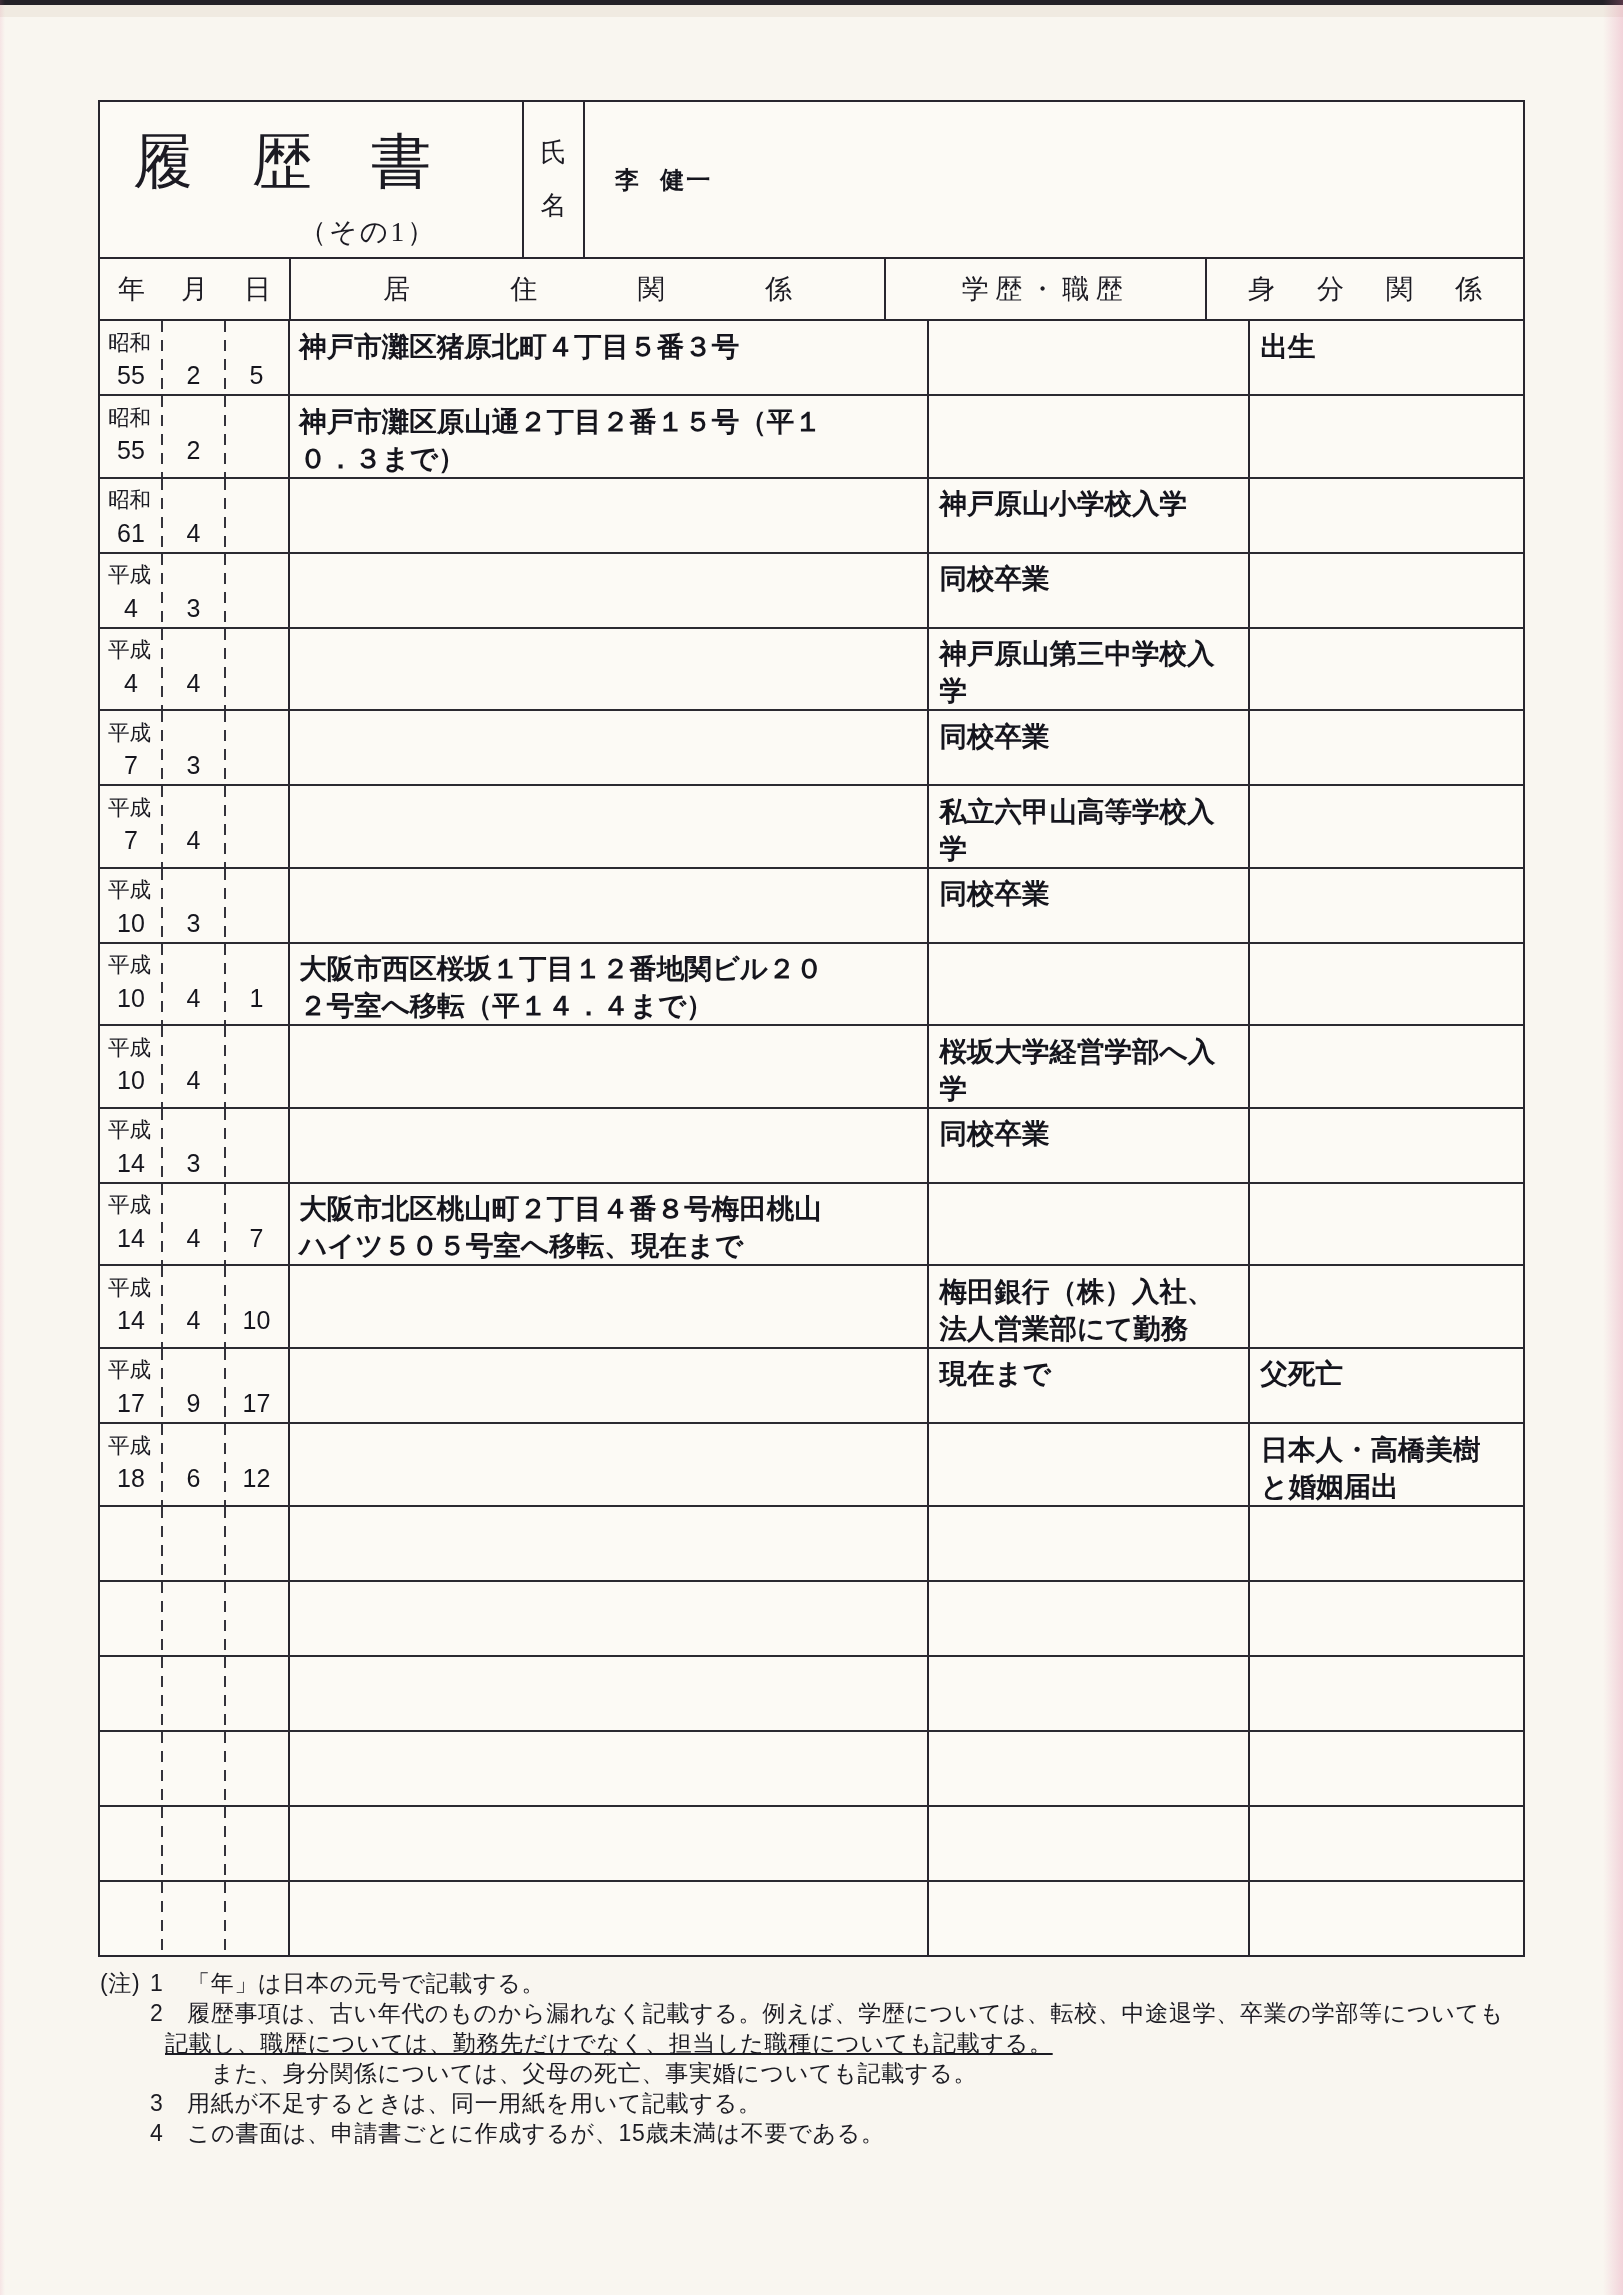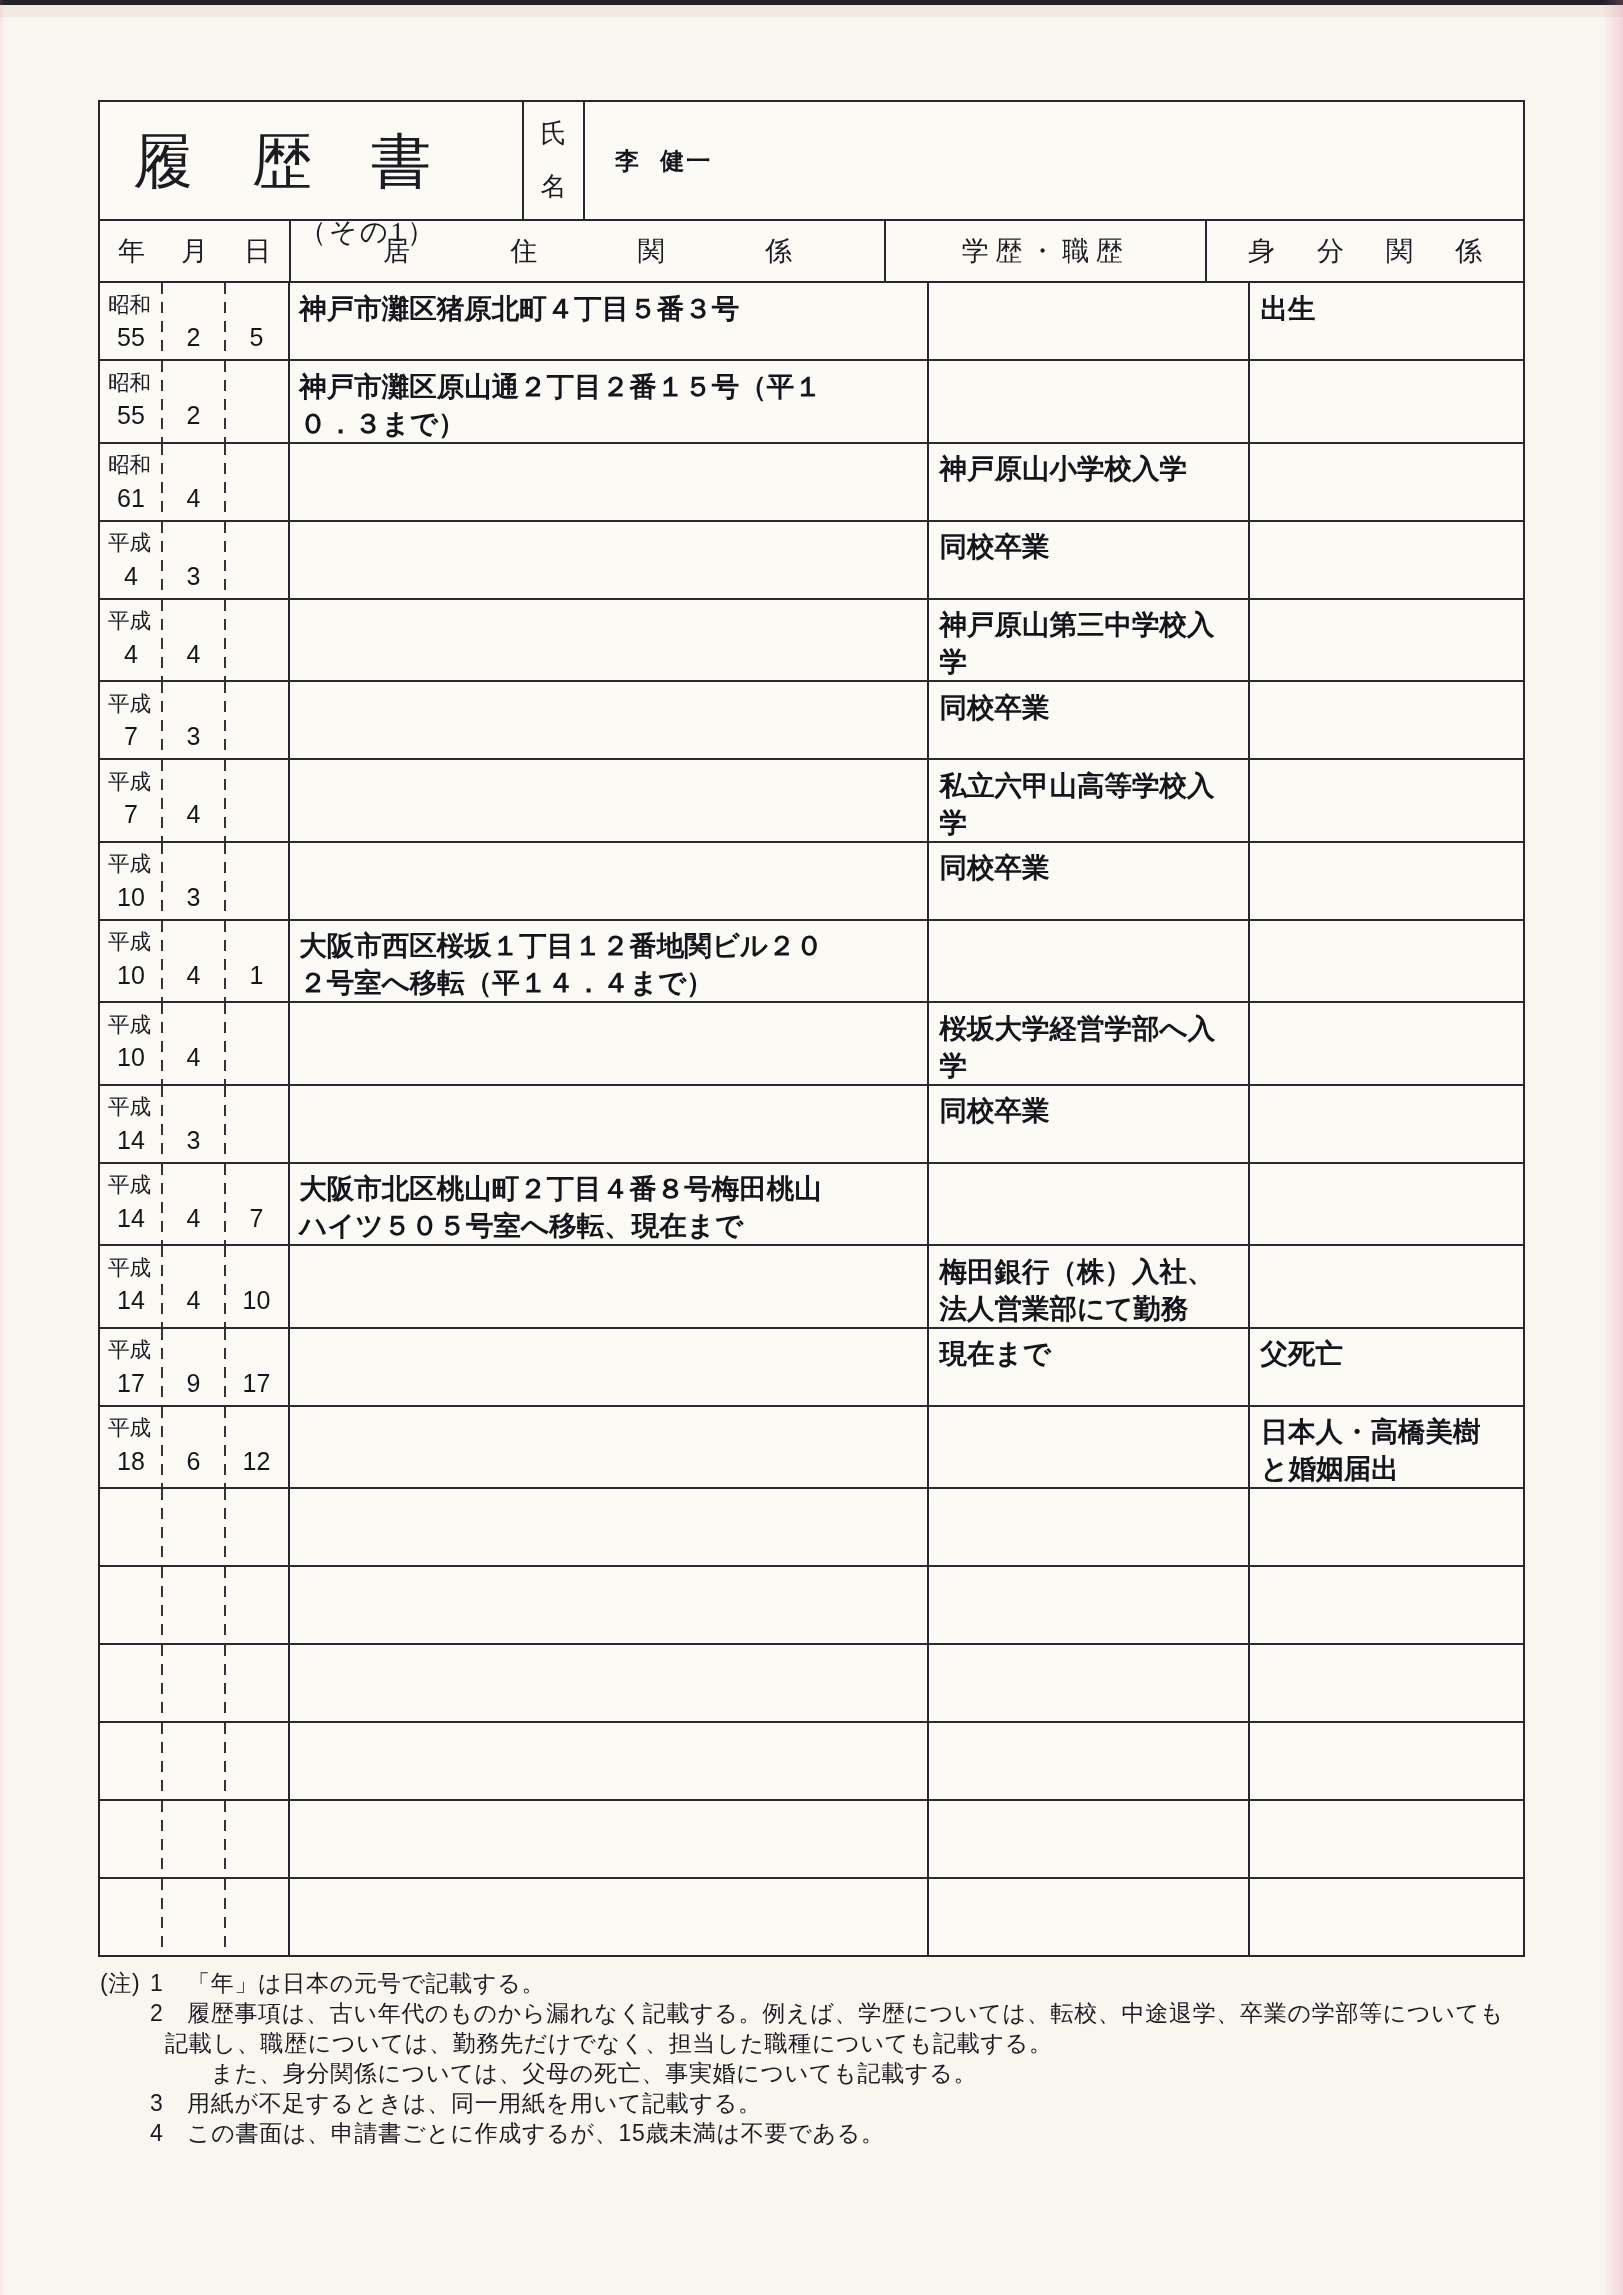--- a/index.html
+++ b/index.html
@@ -24,21 +24,21 @@
   .sheet{
     position:absolute;left:98px;top:100px;
     width:1427px;height:1857px;
     border:2.6px solid #28262e;
     background:#fcfaf5;
     box-sizing:border-box;
     display:flex;flex-direction:column;
   }
 
   
-  .title-row{height:119px;flex:none;border-bottom:2px solid #28262e;display:flex;box-sizing:border-box;}
+  .title-row{height:157px;flex:none;border-bottom:2px solid #28262e;display:flex;box-sizing:border-box;}
   .title-cell{width:422px;flex:none;position:relative;}
   .doc-title{
     position:absolute;left:33px;top:30px;
     font-family:"Liberation Serif",serif;
     font-size:60px;line-height:1;letter-spacing:59px;
     color:#1c1b23;white-space:nowrap;
   }
   .doc-subtitle{
     position:absolute;right:85px;top:112px;
     font-family:"Liberation Serif",serif;
@@ -89,21 +89,21 @@
 
   
   .notes{
     position:absolute;left:100px;top:1968px;width:1479px;
     font-size:23px;line-height:30px;color:#1b1b22;letter-spacing:0.7px;
   }
   .note-item{position:relative;padding-left:50px;display:flex;}
   .note-prefix{position:absolute;left:0;top:0;}
   .note-no{width:37px;flex:none;}
   .note-lines{flex:1;}
-  .nl-hang-out{margin-left:-22px;}
+  .nl-hang-out{margin-left:-22px;text-decoration:underline;}
   .nl-hang-in{margin-left:23.6px;}
 </style>
 </head>
 <body>
 
 <div class="page">
 
   <div class="scan-top-strip"></div>
   <div class="scan-top-shade"></div>
   <div class="scan-left-band"></div>

